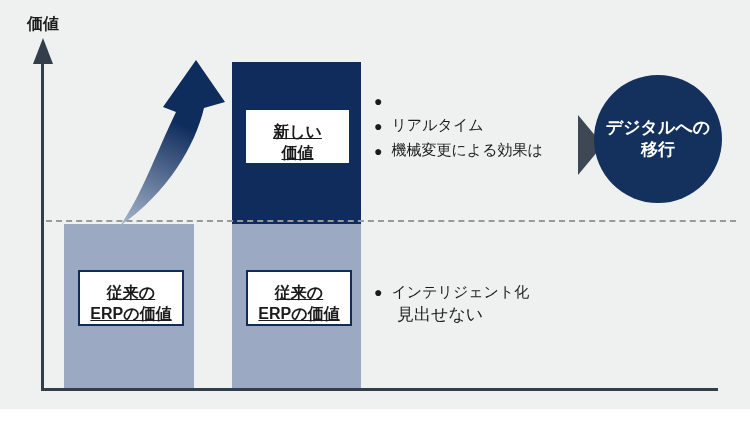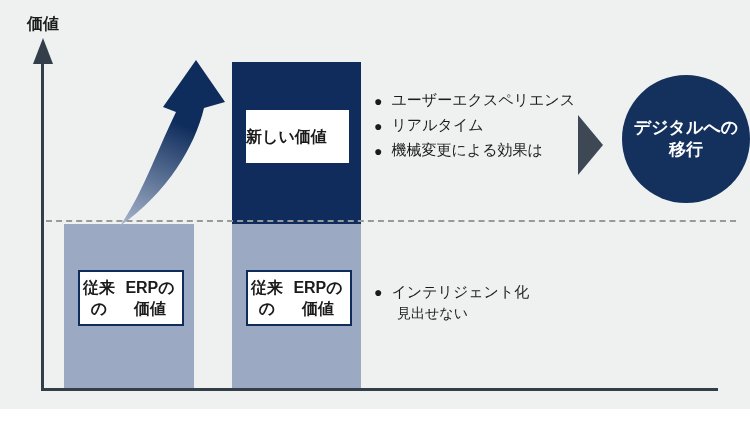--- a/index.html
+++ b/index.html
@@ -45,26 +45,27 @@
 
   
   .bar { z-index: 1; }
   .bar-left   { left: 64px;  top: 224px; width: 130px; height: 164px; background: var(--light_bar, #9ba9c2); }
   .bar-right-bottom { left: 232px; top: 224px; width: 129px; height: 164px; background: var(--light_bar, #9ba9c2); }
   .bar-right-top    { left: 232px; top: 62px;  width: 129px; height: 162px; background: var(--navy, #0f2c5c); }
 
   
   .label-box {
     background: #ffffff;
-    display: flex; 
-    align-items: center; justify-content: flex-start;
+    display: flex; flex-direction: column;
+    align-items: center; justify-content: flex-end;
     text-align: center;
     font-weight: bold; font-size: 16px; line-height: 21px;
     color: var(--text, #1b1b1b);
     z-index: 3;
+    text-decoration: underline;
   }
   .label-box.bordered { border: 2px solid var(--navy, #0f2c5c); }
   .box-left  { left: 78px;  top: 270px; width: 102px; height: 52px; }
   .box-right { left: 246px; top: 270px; width: 102px; height: 52px; }
   .box-new   { left: 246px; top: 110px; width: 103px; height: 53px; }
 
   
   .swoosh-svg { left: 0; top: 0; z-index: 2; }
   .roi-label {
     left: 78px; top: 106px; width: 90px;
@@ -78,33 +79,33 @@
   .bullet-list { left: 374px; top: 88px; z-index: 3; }
   .bullet-row {
     display: flex; align-items: center;
     height: 25px;
     font-size: 15px; color: var(--text, #1b1b1b);
     white-space: nowrap;
   }
   .bullet-dot { font-size: 14px; margin-right: 9px; line-height: 1; }
   .old-bullet { left: 374px; top: 281px; z-index: 3; }
   .old-bullet .bullet-row { height: 22px; }
-  .old-bullet .cont-line { padding-left: 23px; height: 22px; display: flex; align-items: center; font-size: 14px; color: var(--text, #1b1b1b); white-space: nowrap; }
+  .old-bullet .cont-line { padding-left: 23px; height: 22px; display: flex; align-items: center; font-size: 17px; color: var(--text, #1b1b1b); white-space: nowrap; }
 
   
   .flow-triangle {
     left: 578px; top: 115px;
     width: 0; height: 0;
     border-top: 30px solid transparent;
     border-bottom: 30px solid transparent;
     border-left: 25px solid var(--triangle, #3e4854);
     z-index: 3;
   }
   .digital-circle {
-    left: 622px; top: 75px;
+    left: 594px; top: 75px;
     width: 128px; height: 128px;
     border-radius: 50%;
     background: var(--circle_navy, #14305c);
     color: #ffffff;
     display: flex; flex-direction: column;
     align-items: center; justify-content: center;
     text-align: center;
     font-weight: bold; font-size: 17px; line-height: 22px;
     z-index: 4;
   }
@@ -154,21 +155,20 @@
     <div>ERPの価値</div>
   </div>
   <div class="abs label-box box-new">
     <div>新しい</div>
     <div>価値</div>
   </div>
 
   <div class="abs bullet-list">
     <div class="bullet-row">
       <span class="bullet-dot">●</span>
-      <span>ユーザーエクスペリエンス</span>
     </div>
     <div class="bullet-row">
       <span class="bullet-dot">●</span>
       <span>リアルタイム</span>
     </div>
     <div class="bullet-row">
       <span class="bullet-dot">●</span>
       <span>機械変更による効果は</span>
     </div>
   </div>

